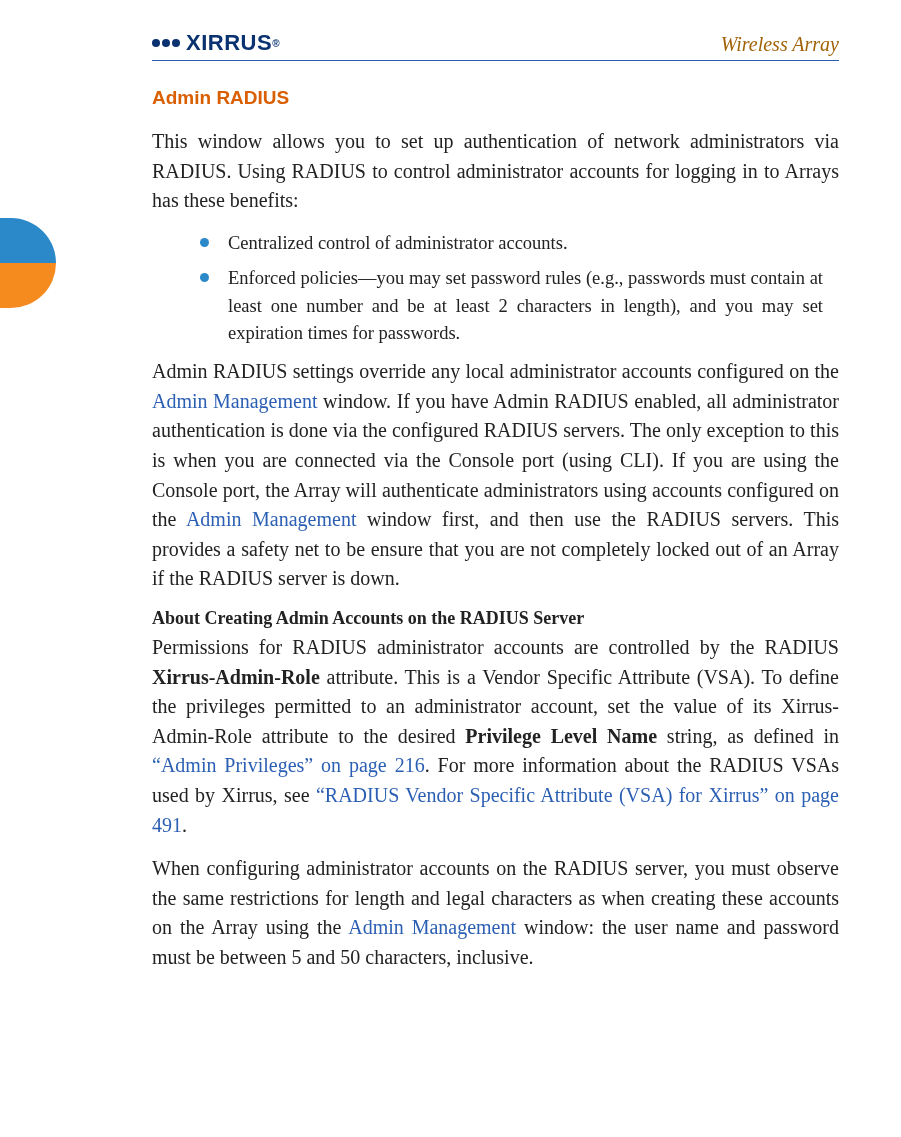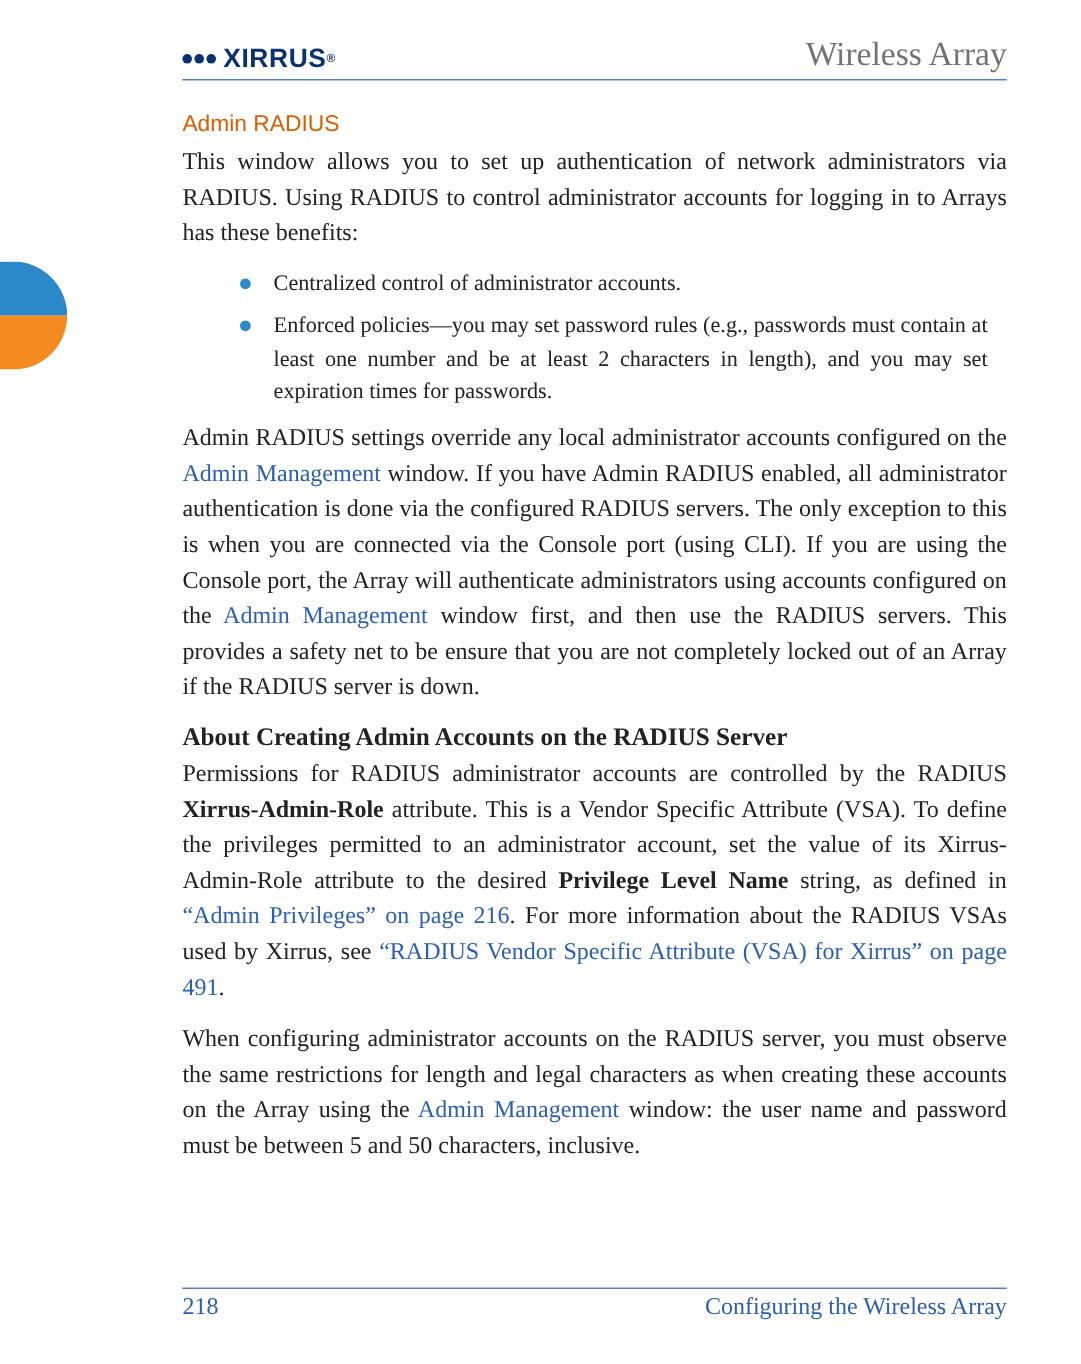--- a/index.html
+++ b/index.html
@@ -35,28 +35,29 @@
     color: #0a3170;
   }
   .logo .bubbles {
     display: inline-flex;
     margin-right: 4px;
   }
   .logo .bubbles span {
     width: 8px; height: 8px; border-radius: 50%; background:#0a3170; margin-right:2px;
   }
   .header-right {
-    font-size: 28px;
-    color: #737373;
+    font-size: 20px;
+    color: #a16207;
+    font-style: italic;
   }
   .section-title {
     color: #d95f02;
-    font-weight: 400;
+    font-weight: 700;
     font-size: 19px;
-    margin-bottom: 6px;
+    margin-bottom: 18px;
     font-family: Arial, Helvetica, sans-serif;
   }
   .body-text {
     font-size: 20px;
     line-height: 1.48;
     text-align: justify;
     margin-bottom: 14px;
   }
   ul.bullets {
     list-style: none;
@@ -76,21 +77,21 @@
     position: absolute;
     left: 0;
     top: 8px;
     width: 9px;
     height: 9px;
     border-radius: 50%;
     background: #2b88c9;
   }
   .subhead {
     font-weight: 700;
-    font-size: 21px;
+    font-size: 18px;
     margin-top: 13px;
     margin-bottom: 4px;
   }
   .link {
     color: #2b5fb3;
   }
   .tab-marker {
     position: absolute;
     left: 0;
     top: 218px;
@@ -154,17 +155,13 @@
   <div class="subhead">About Creating Admin Accounts on the RADIUS Server</div>
 
   <div class="body-text">
     <span>Permissions for RADIUS administrator accounts are controlled by the RADIUS </span><b>Xirrus-Admin-Role</b><span> attribute. This is a Vendor Specific Attribute (VSA). To define the privileges permitted to an administrator account, set the value of its Xirrus-Admin-Role attribute to the desired </span><b>Privilege Level Name</b><span> string, as defined in </span><span class="link">“Admin Privileges” on page 216</span><span>. For more information about the RADIUS VSAs used by Xirrus, see </span><span class="link">“RADIUS Vendor Specific Attribute (VSA) for Xirrus” on page 491</span><span>.</span>
   </div>
 
   <div class="body-text">
     <span>When configuring administrator accounts on the RADIUS server, you must observe the same restrictions for length and legal characters as when creating these accounts on the Array using the </span><span class="link">Admin Management</span><span> window: the user name and password must be between 5 and 50 characters, inclusive.</span>
   </div>
 
-  <div class="footer-row">
-    <span class="pagenum">218</span>
-    <span>Configuring the Wireless Array</span>
-  </div>
 </div>
 
 </body></html>

